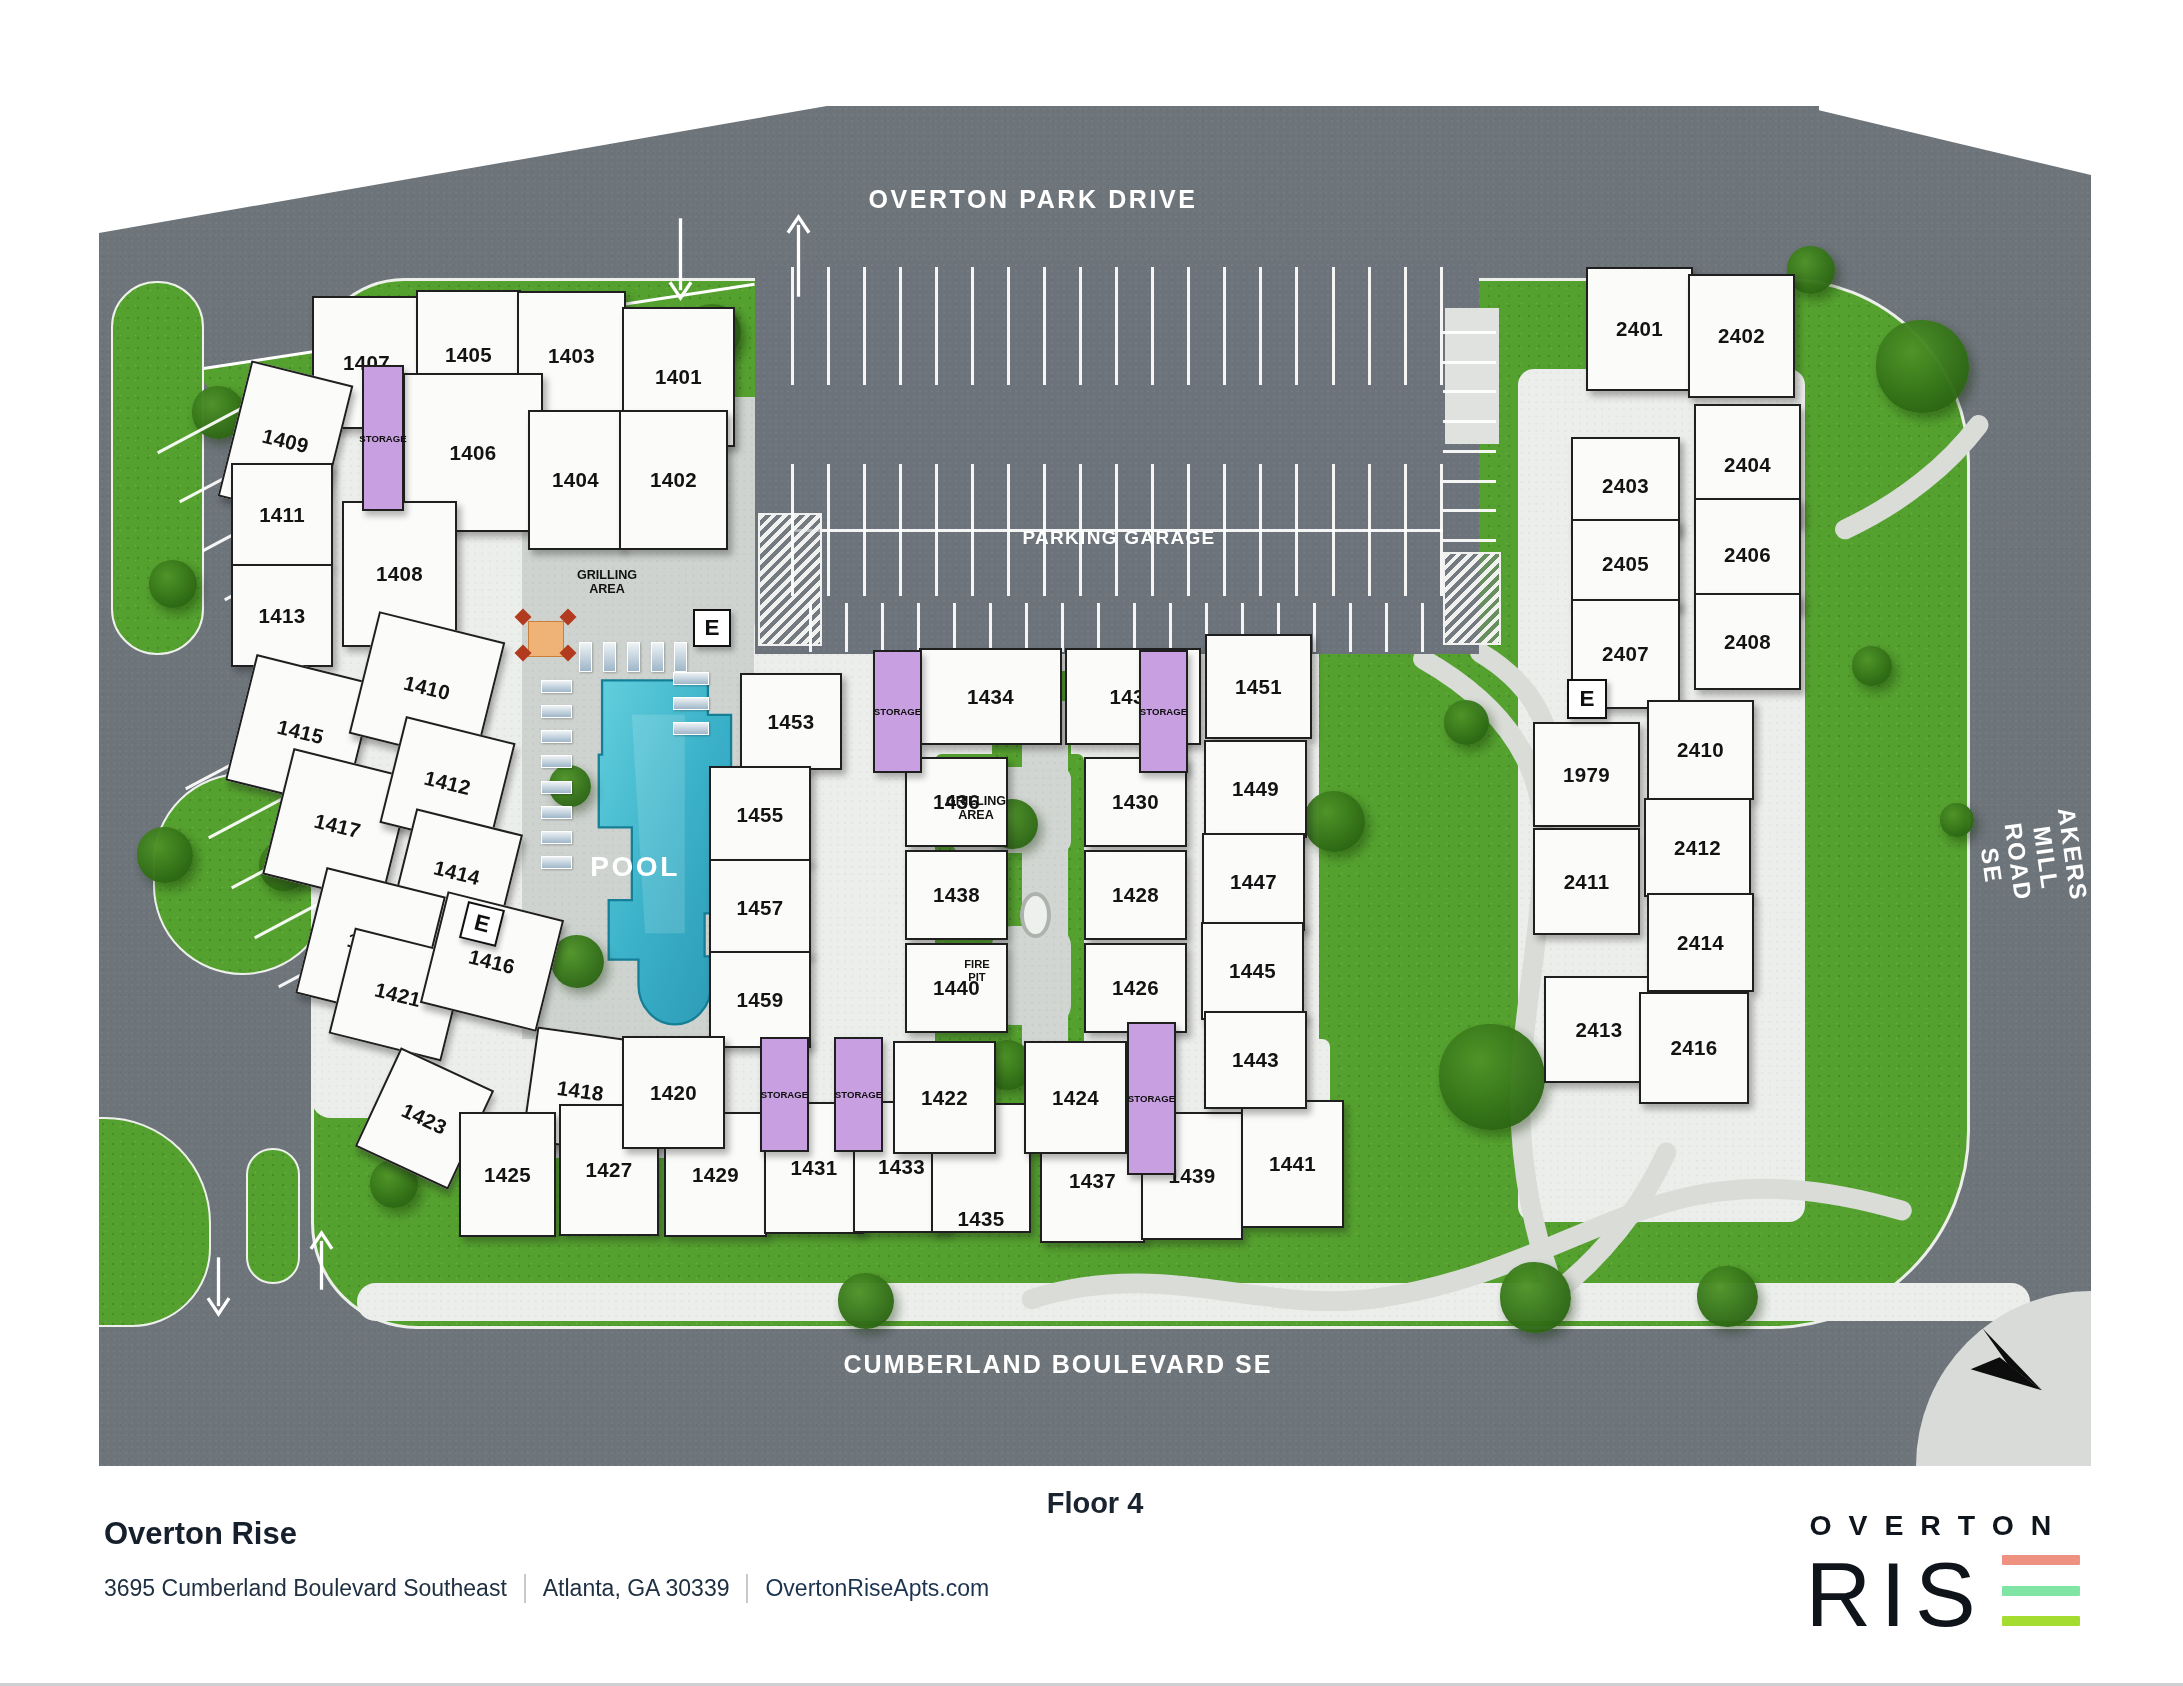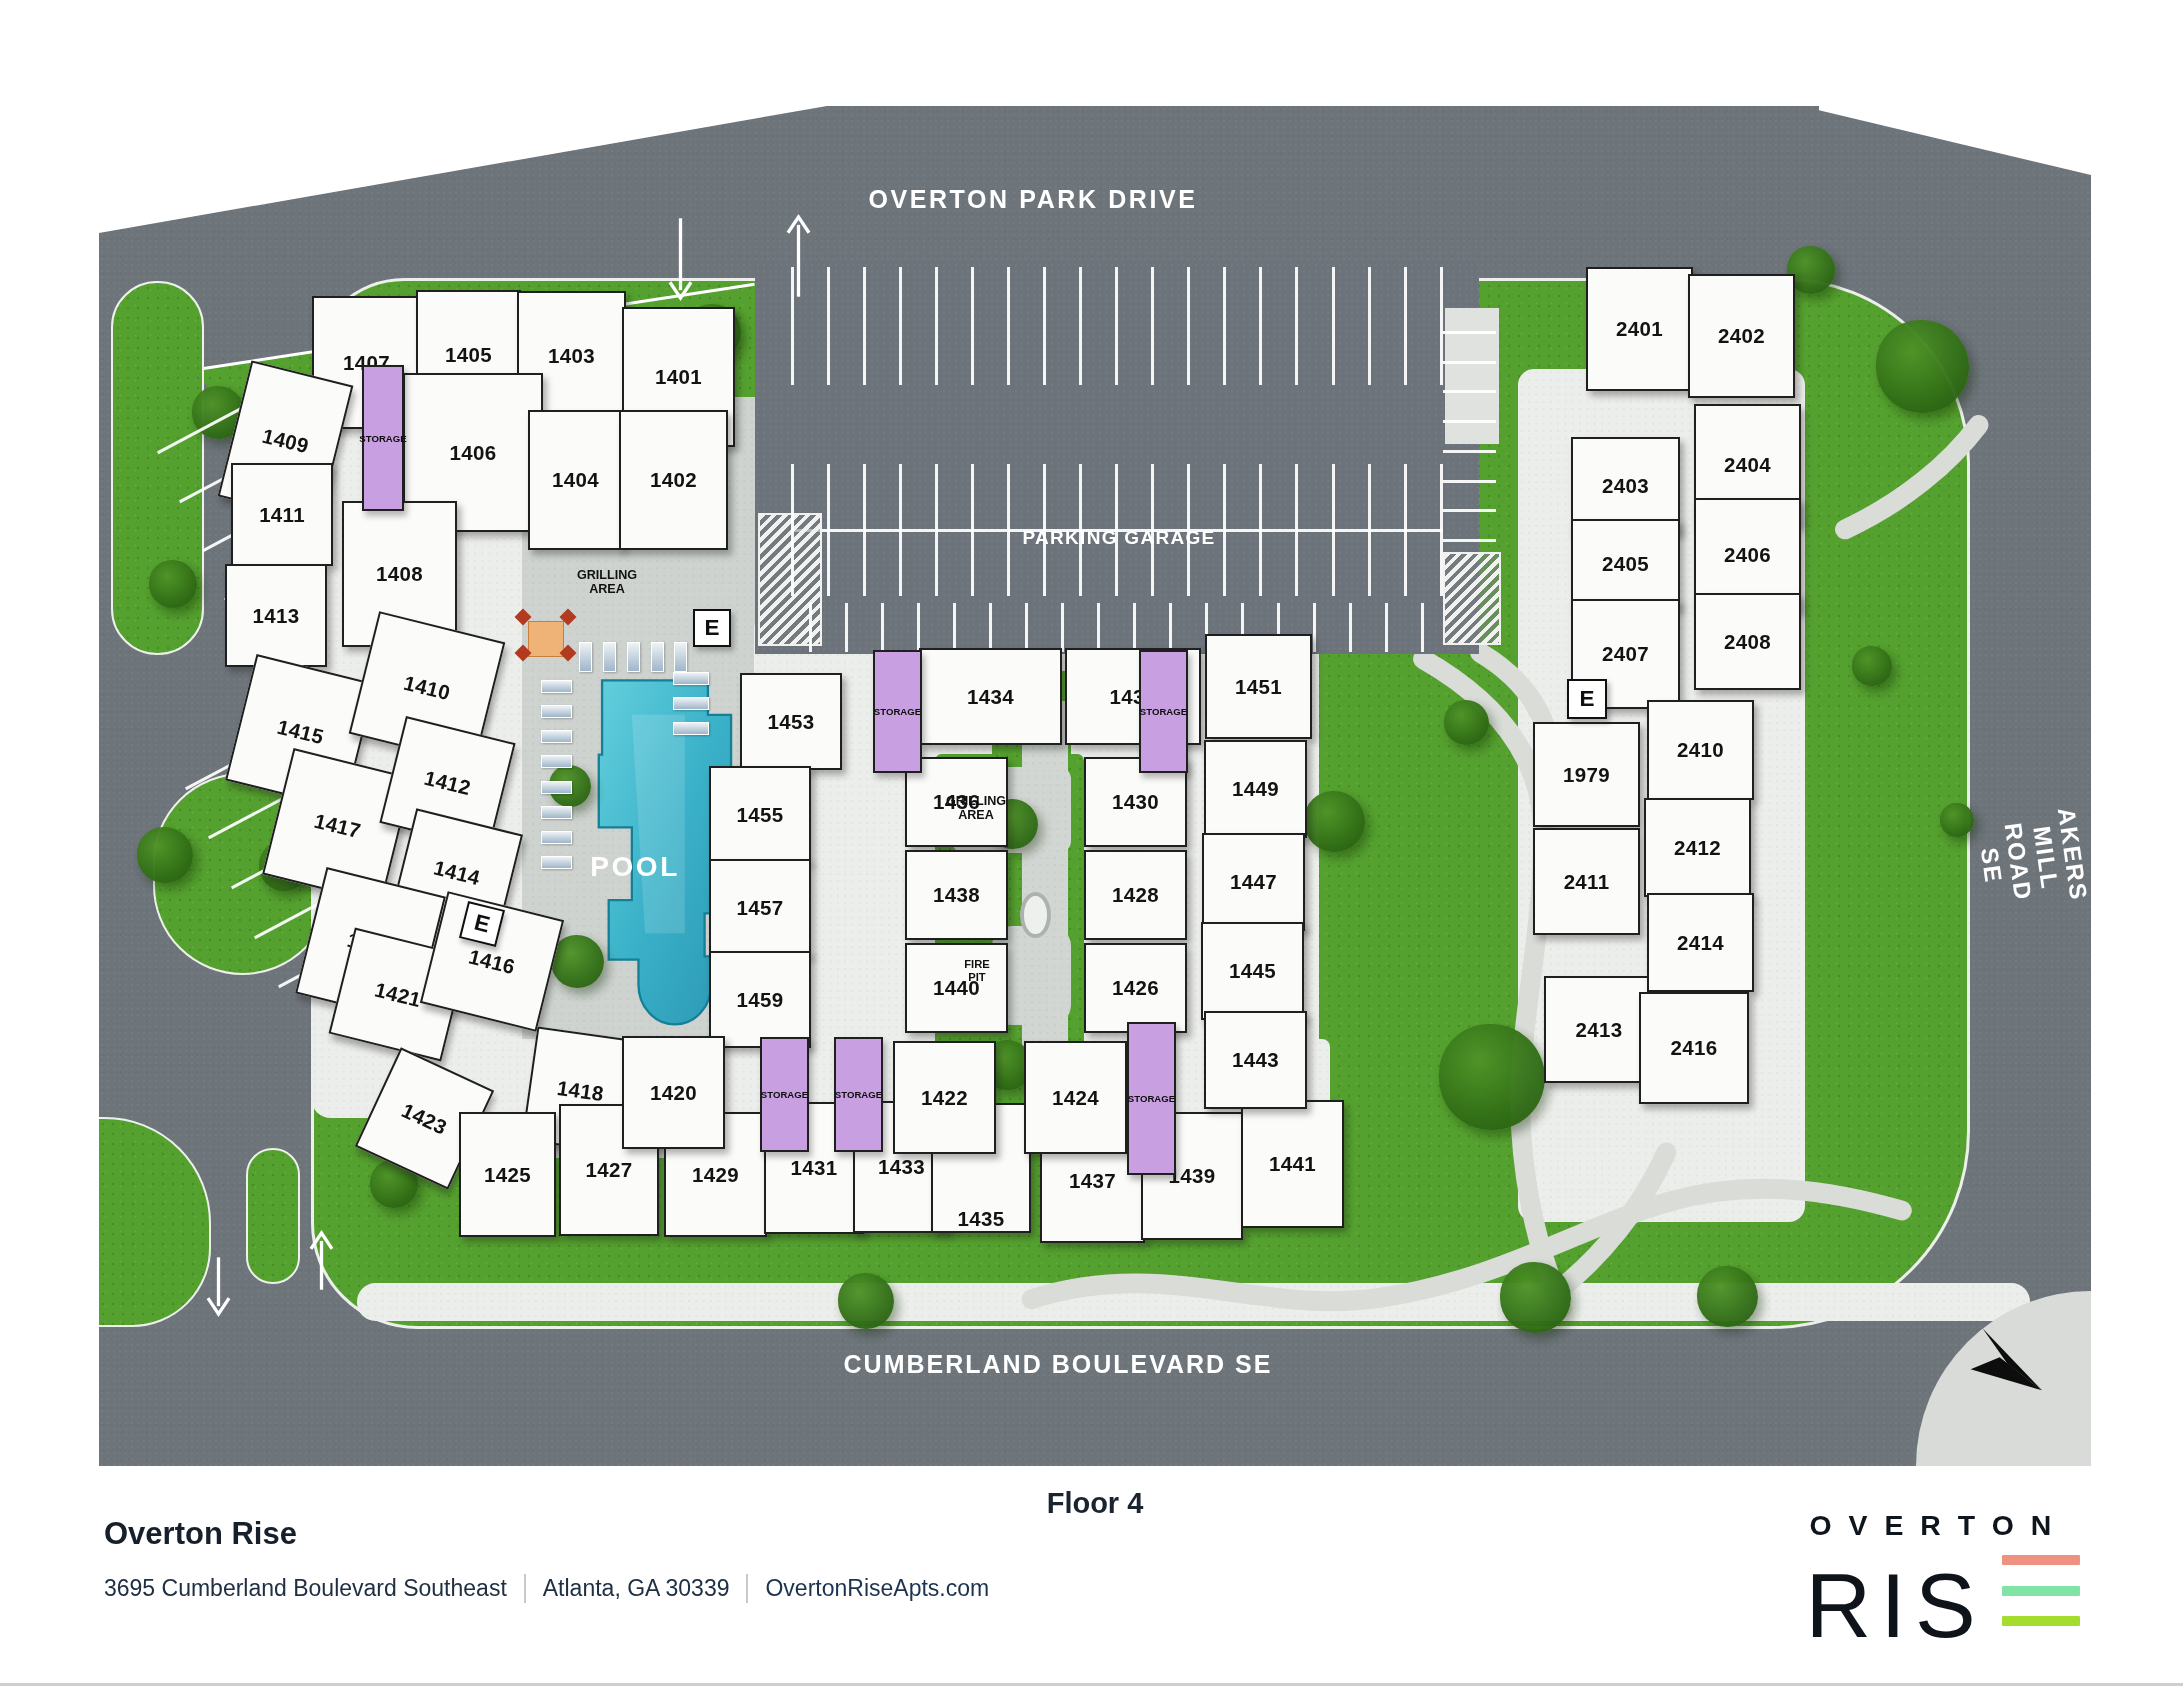--- a/index.html
+++ b/index.html
@@ -28,21 +28,21 @@
   .lounger{position:absolute;background:linear-gradient(#eef3f5,#9fb6c9);border:1.3px solid #ffffff;box-shadow:0.7px 1.3px 2px rgba(0,0,0,.25);}
   .hatch{position:absolute;background:repeating-linear-gradient(135deg,#f1f2f0 0 4px,rgba(120,128,134,.55) 4px 8px);border:2px solid #f1f2f0;}
   .arrowline{position:absolute;}
   #footer-name{position:absolute;left:104px;top:1516px;font-size:31px;font-weight:bold;color:#16202c;}
   #floor-label{position:absolute;left:1095px;top:1487px;transform:translateX(-50%);font-size:29px;font-weight:bold;color:#1a2430;}
   #address-row{position:absolute;left:104px;top:1574px;display:flex;align-items:center;font-size:23px;color:#203043;font-weight:400;}
   #address-row .vdiv{width:2px;height:29px;background:#c6cacd;margin:0 17px;}
   #logo{position:absolute;right:103px;top:1509px;text-align:left;}
   #logo-top{font-size:28.4px;font-weight:600;letter-spacing:17px;color:#0f151c;margin-left:4px;}
   #logo-row{display:flex;align-items:flex-start;margin-top:6.6px;}
-  #logo-ris{font-size:91px;line-height:1;font-weight:500;letter-spacing:9.3px;color:#0f141a;font-family:"Liberation Sans",sans-serif;margin-top:11px;}
+  #logo-ris{font-size:91px;line-height:1;font-weight:500;letter-spacing:9.3px;color:#0f141a;font-family:"Liberation Sans",sans-serif;}
   #logo-bars{display:flex;flex-direction:column;justify-content:space-between;height:71px;margin-left:17px;margin-top:6.6px;}
   #logo-bars div{width:78px;height:10px;border-radius:1.3px;}
   #bottom-strip{position:absolute;left:0;top:1683px;width:2183px;height:4px;background:#ccd0d3;}
   .whitewedge{position:absolute;background:#ffffff;}
 </style>
 </head>
 <body>
 
 <div id="map">
 
@@ -259,21 +259,21 @@
       </div>
       <div class="unit" style="position: absolute; left: 520px; top: 304px; width: 105px; height: 136px;">
         <span>1402</span>
       </div>
       <div class="unit" style="position: absolute; left: 132px; top: 357px; width: 98px; height: 99px;">
         <span>1411</span>
       </div>
       <div class="unit" style="position: absolute; left: 243px; top: 395px; width: 111px; height: 142px;">
         <span>1408</span>
       </div>
-      <div class="unit" style="position: absolute; left: 126px; top: 458px; width: 98px; height: 99px;">
+      <div class="unit" style="position: absolute; left: 132px; top: 458px; width: 98px; height: 99px;">
         <span>1413</span>
       </div>
       <div class="unit" style="position: absolute; left: 140px; top: 561px; width: 119px; height: 126px; transform: rotate(14deg);">
         <span>1415</span>
       </div>
       <div class="unit" style="position: absolute; left: 263px; top: 519px; width: 126px; height: 122px; transform: rotate(14deg);">
         <span>1410</span>
       </div>
       <div class="unit" style="position: absolute; left: 177px; top: 655px; width: 119px; height: 126px; transform: rotate(14deg);">
         <span>1417</span>

